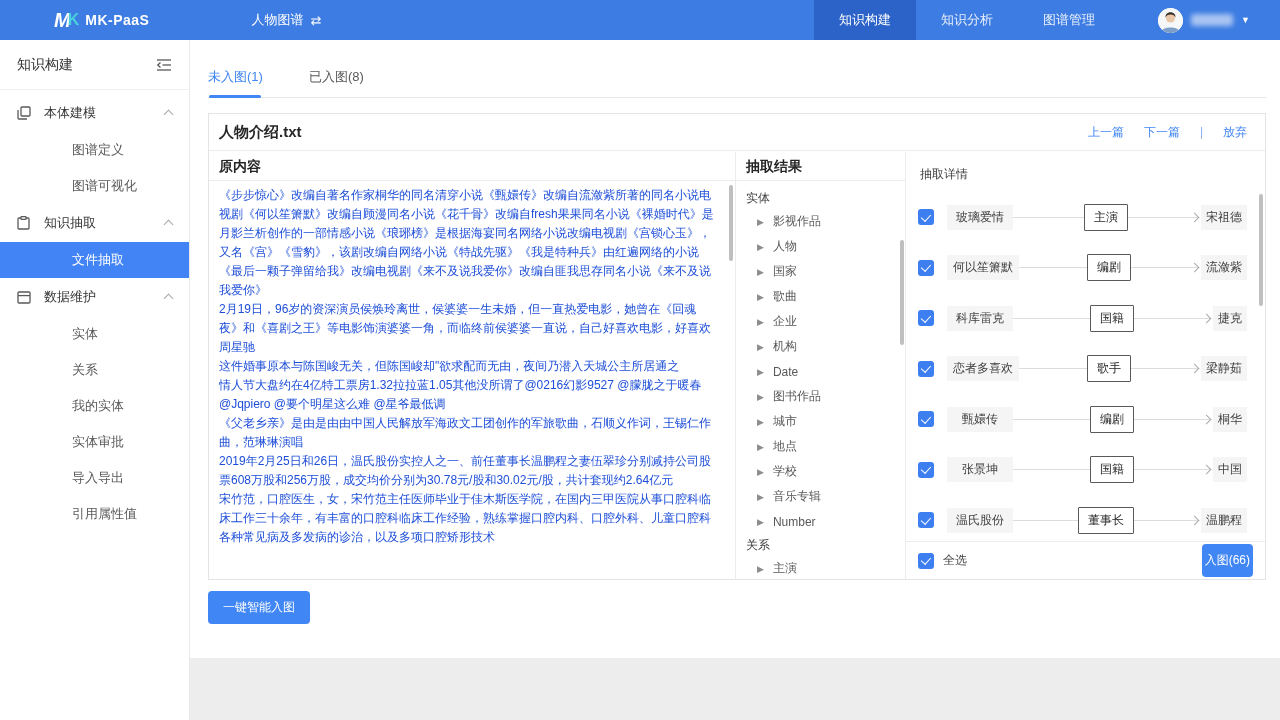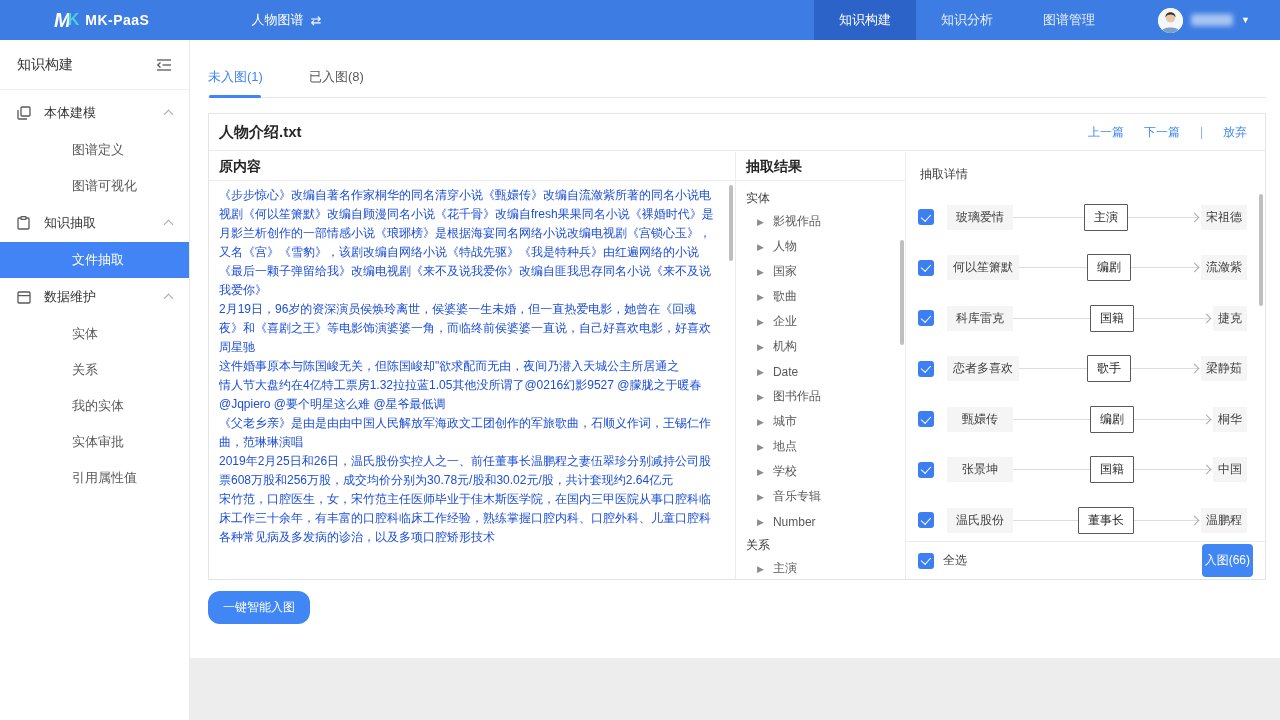--- a/index.html
+++ b/index.html
@@ -74,21 +74,21 @@
   .edge { flex:1; height:1px; background:#dcdcdc; }
   .edge.arrow { position:relative; margin-right:2px; }
   .edge.arrow::after { content:""; position:absolute; right:1px; top:-3px; width:6px; height:6px; border-top:1px solid #aaa; border-right:1px solid #aaa; transform:rotate(45deg); }
   .rel-box { border:1px solid #595959; background:#fff; font-size:12px; color:#262626; padding:4px 9px; flex:none; border-radius:1px; }
   .tgt-chip { background:#f5f5f5; color:#404040; font-size:12px; padding:4px 5px; flex:none; }
 
   .col3-footer { position:absolute; left:0; right:0; bottom:0; height:38px; border-top:1px solid #ececec; background:#fff; display:flex; align-items:center; padding:0 12px; }
   .select-all-label { font-size:12px; color:#404040; margin-left:9px; }
   .submit-btn { margin-left:auto; background:#4086f4; color:#fff; font-size:12px; border:none; border-radius:4px; padding:8px 3px; cursor:pointer; font-family:inherit; }
 
-  .smart-btn { position:absolute; left:18px; top:551px; background:#4086f4; color:#fff; font-size:12px; border:none; border-radius:12px; padding:8px 15px; cursor:pointer; font-family:Liberation Serif, serif; }
+  .smart-btn { position:absolute; left:18px; top:551px; background:#4086f4; color:#fff; font-size:12px; border:none; border-radius:4px; padding:8px 15px; cursor:pointer; font-family:Liberation Serif, serif; }
 </style>
 </head>
 <body>
 
 <div class="navbar">
   <div class="logo">
     <span class="logo-m">M</span>
     <span class="logo-k">K</span>
     <span class="logo-text">MK-PaaS</span>
   </div>
@@ -161,20 +161,21 @@
           <line x1="1" y1="4.6" x2="13" y2="4.6"></line>
         </svg>
       </span>
       <span>数据维护</span>
       <span class="chev"></span>
     </div>
     <div class="sb-item">实体</div>
     <div class="sb-item">关系</div>
     <div class="sb-item">我的实体</div>
     <div class="sb-item">实体审批</div>
+    <div class="sb-item">导入导出</div>
     <div class="sb-item">引用属性值</div>
   </div>
 </div>
 
 <div class="main">
   <div class="page-footer-strip"></div>
 
   <div class="tabs-row">
     <div class="tab active">未入图(1)</div>
     <div class="tab">已入图(8)</div>

